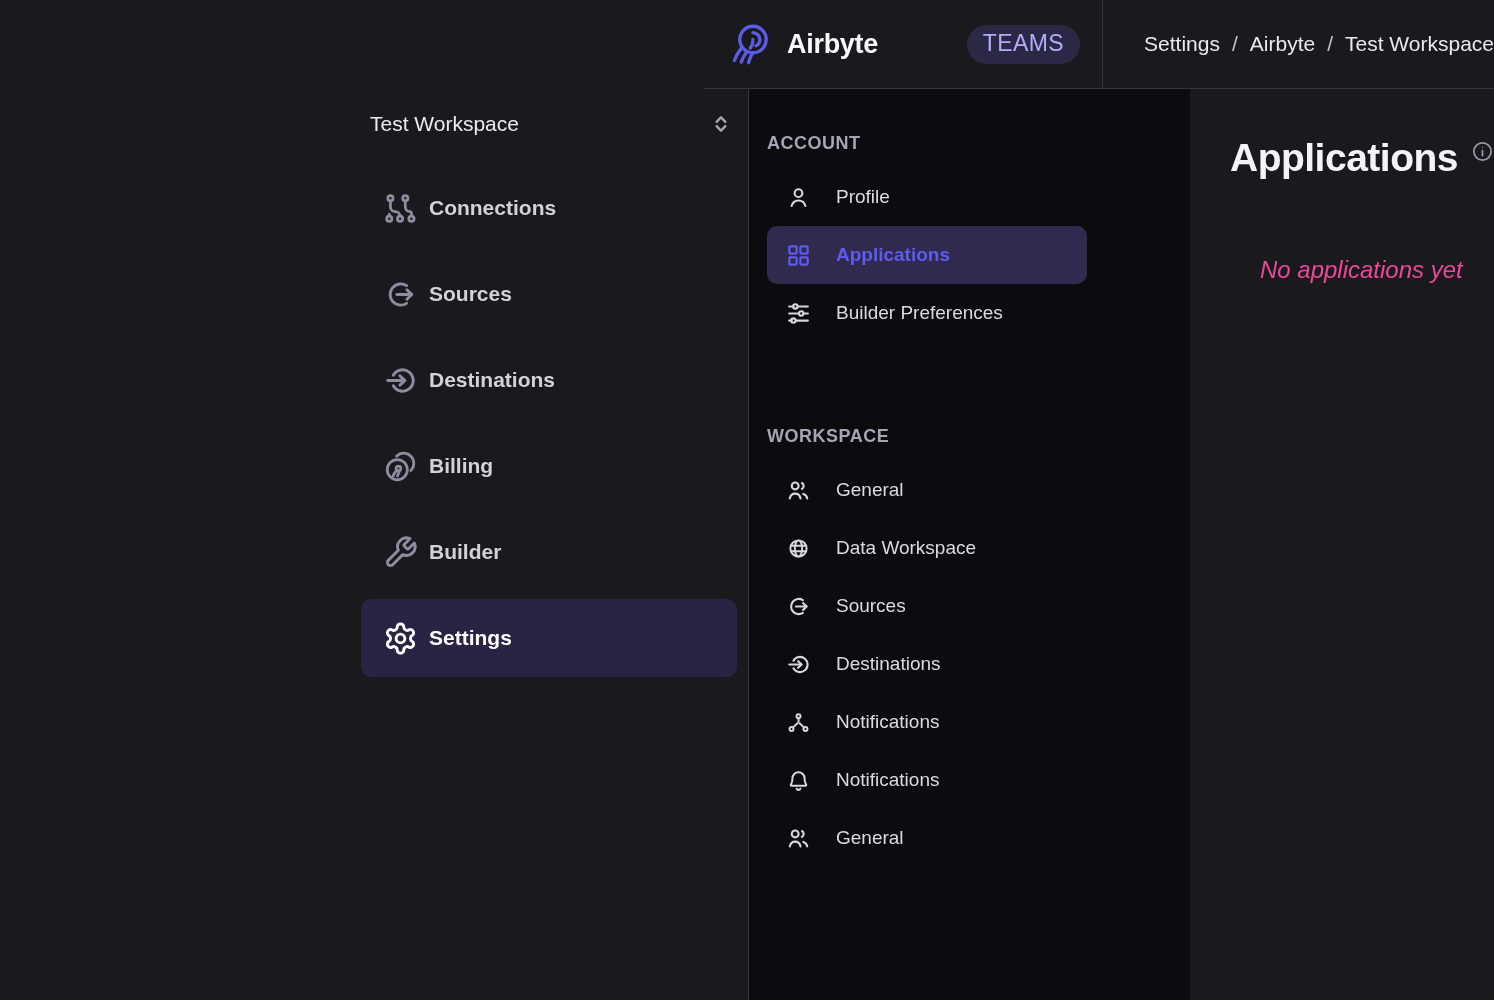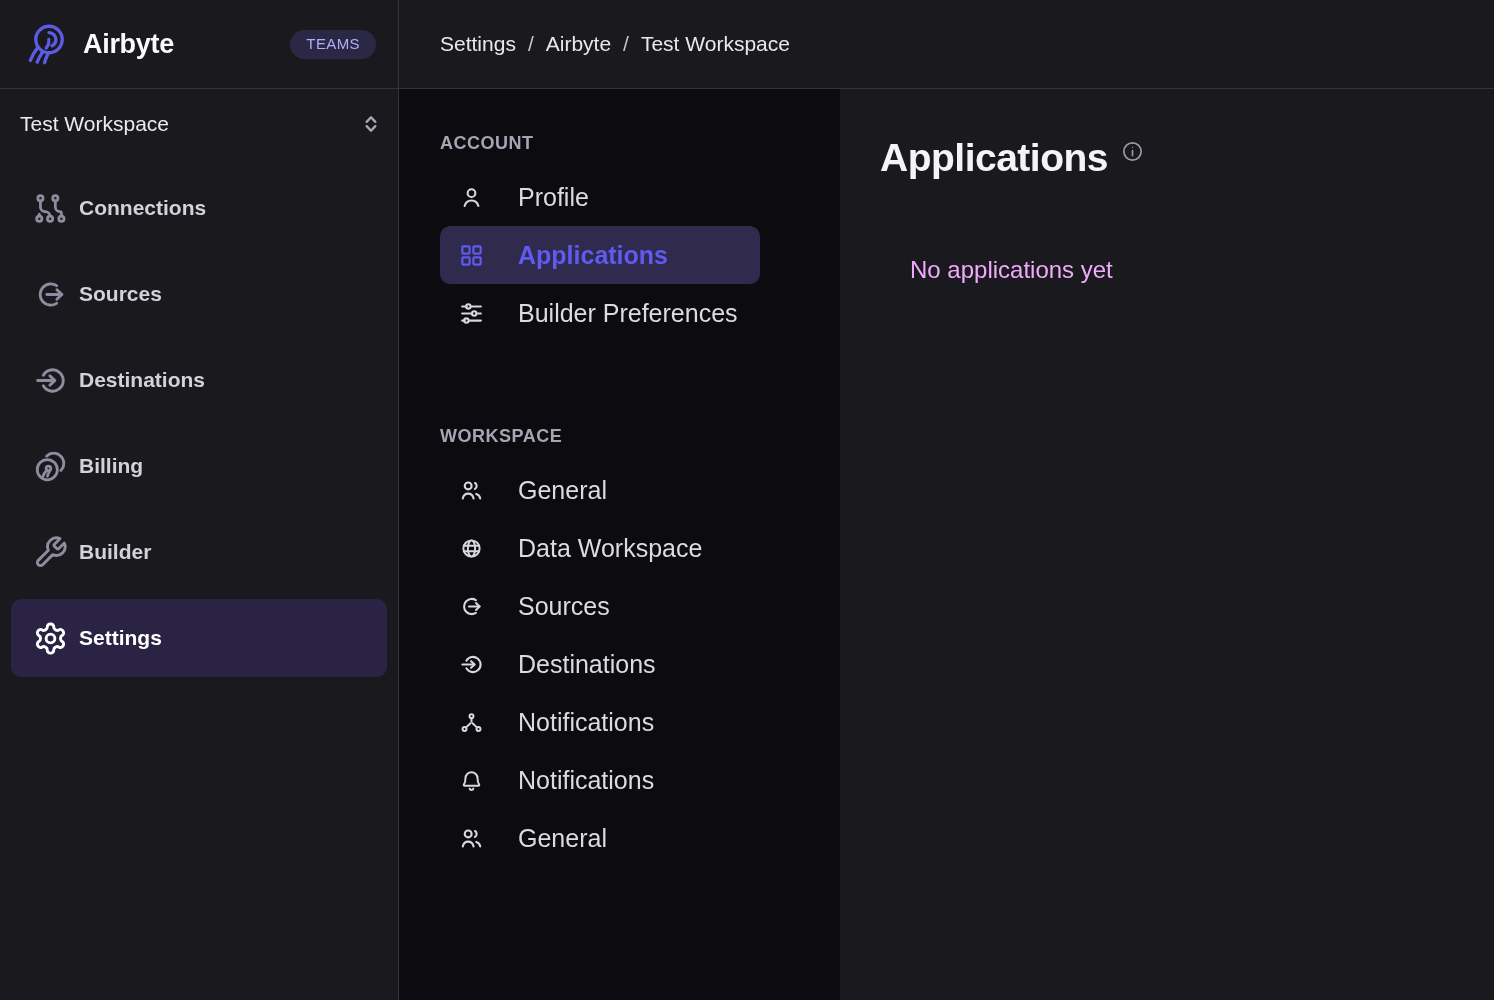--- a/index.html
+++ b/index.html
@@ -1,27 +1,27 @@
 <!DOCTYPE html>
 <html><head>
 <meta charset="utf-8">
 <style>
   * { box-sizing: border-box; }
   html,body { margin:0; padding:0; background:#1a191e; }
   body { font-family:"Liberation Sans", sans-serif; -webkit-font-smoothing:antialiased; }
-  .app { width:1494px; height:1000px; display:flex; flex-direction:column; background:#1a191e; overflow:hidden; }
+  .app { width:1494px; height:1000px; display:flex; flex-direction:column; background:#1a191e; overflow:hidden;align-items:flex-end; }
 
   
   .topbar { height:89px; flex:none; display:flex; border-bottom:1px solid #36343d; }
   .topbar-left { width:399px; flex:none; border-right:1px solid #36343d;
                  display:flex; align-items:center; justify-content:space-between; padding:0 22px; }
   .logo-wrap { display:flex; align-items:center; gap:13px; }
   .logo-mark { width:48px; height:48px; }
   .logo-text { color:#fafafc; font-size:27px; font-weight:700; letter-spacing:-0.3px; }
-  .badge { background:#2b2846; color:#b2adf8; font-size:15px; font-weight:500;
+  .badge { background:#2b2846; color:#b2adf8; font-size:23px; font-weight:500;
            padding:5px 16px 7px; border-radius:999px; letter-spacing:.4px; }
   .breadcrumb { display:flex; align-items:center; gap:12px; padding-left:41px; color:#e9e8ee; font-size:21px; }
   .crumb { color:#e9e8ee; cursor:pointer; }
   .crumb-sep { color:#c6c5cf; }
 
   
   .body { flex:1; display:flex; min-height:0; }
 
   
   .sidebar { width:399px; flex:none; border-right:1px solid #36343d; }
@@ -29,36 +29,36 @@
                  padding:0 14px 0 20px; color:#eceaf0; font-size:21px; cursor:pointer; }
   .ws-selector svg { width:26px; height:26px; color:#a9a7b6; }
   .side-nav { margin-top:10px; }
   .side-item { display:flex; align-items:center; gap:11px; height:78px; margin:0 11px 8px;
                padding-left:22px; border-radius:10px; color:#d3d1da; font-size:21px; font-weight:700; cursor:pointer; }
   .side-item svg { width:35px; height:35px; color:#8e8c9e; flex:none; }
   .side-item.active { background:#2a2343; color:#ffffff; }
   .side-item.active svg { color:#ffffff; }
 
   
-  .settings-nav { width:441px; flex:none; background:#0c0b0f; padding:43px 0 0 41px; }
+  .settings-nav { width:441px; flex:none; background:#0c0b0f; padding:43px 0 0 18px; }
   .snav-title { color:#a7a5b3; font-size:18px; font-weight:700; letter-spacing:.5px;
                 height:22px; line-height:22px; margin:0 0 14px; }
   .snav-section + .snav-section .snav-title { margin-top:83px; }
-  .snav-item { display:flex; align-items:center; gap:34px; height:58px; width:320px;
-               padding-left:19px; border-radius:10px; color:#dddbe2; font-size:25px; cursor:pointer; }
+  .snav-item { display:flex; align-items:center; gap:25px; height:58px; width:320px;
+               padding-left:19px; border-radius:10px; color:#dddbe2; font-size:19px; cursor:pointer; }
   .snav-item svg { width:25px; height:25px; color:#d8d6de; flex:none; }
   .snav-item.active { background:#2f2a4e; color:#5f5bee; font-weight:700; }
   .snav-item.active svg { color:#5f5bee; }
 
   
   .main { flex:1; padding:46px 0 0 40px; background:#1a191e; }
   .main-title-row { display:flex; align-items:flex-start; gap:13px; }
   .page-title { margin:0; color:#f4f3f7; font-size:39px; font-weight:800; letter-spacing:-0.5px; line-height:46px; }
   .info-icon { width:23px; height:23px; color:#9b99a7; margin-top:5px; cursor:pointer; }
-  .empty-msg { margin:75px 0 0 30px; color:#f0abfc; font-size:24px; }
+  .empty-msg { margin:75px 0 0 30px; color:#ec4899; font-size:24px; font-style:italic; }
 </style>
 </head>
 <body>
 
 <div class="app">
 
   <header class="topbar">
     <div class="topbar-left">
       <div class="logo-wrap">
         <svg class="logo-mark" viewBox="0 0 48 48" fill="none" stroke="#5b5ce6" stroke-width="3.4" stroke-linecap="round" stroke-linejoin="round">

